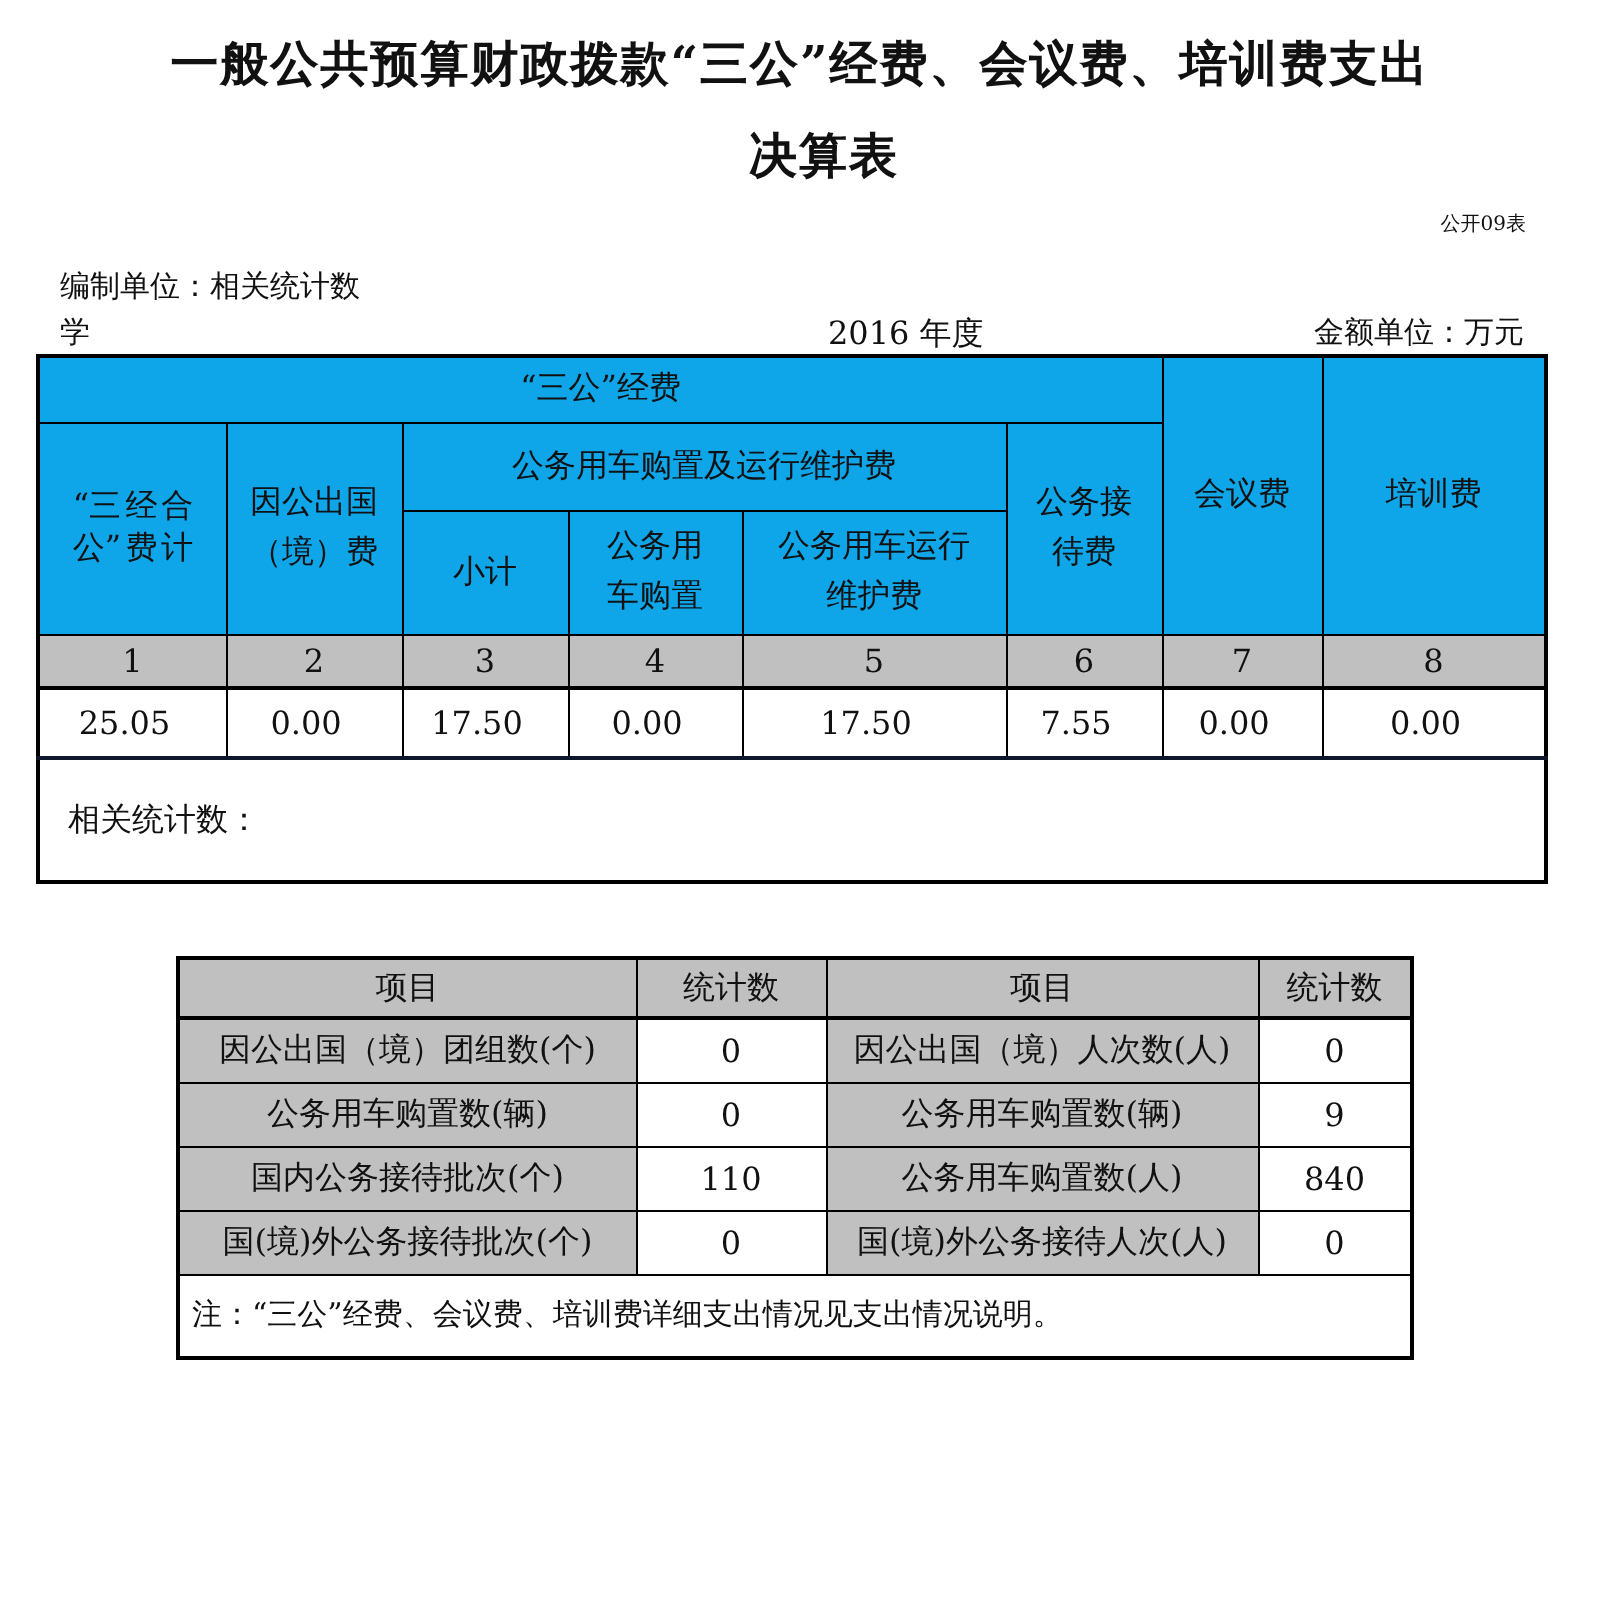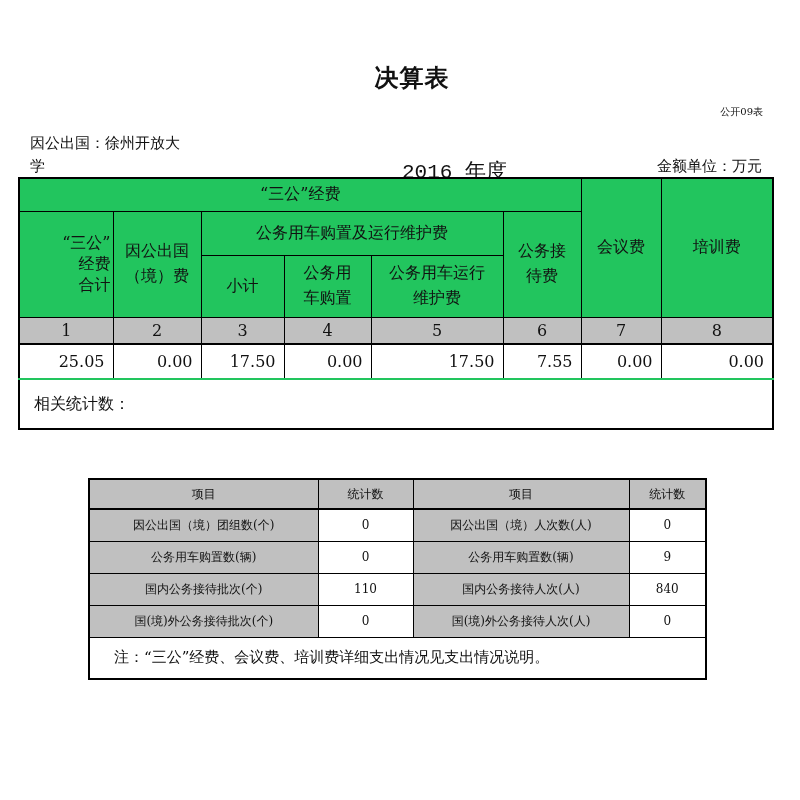--- a/index.html
+++ b/index.html
@@ -30,79 +30,80 @@
   }
   .prepared-by {
     position: absolute; top: 134px; left: 30px;
     font-size: 15px;
   }
   .meta-row {
     position: absolute; top: 157px; left: 30px; width: 742px; height: 20px;
     font-size: 15px;
   }
   .meta-row .wrap-char { position: absolute; left: 0; top: 0; }
-  .meta-row .fiscal-year { position: absolute; left: 372px; top: 0; font-size: 21px; font-family: Liberation Mono, monospace; }
+  .meta-row .fiscal-year { position: absolute; left: 384px; top: 0; font-size: 16px; }
   .meta-row .amount-unit { position: absolute; right: 10px; top: 0; }
 
   table { border-collapse: collapse; table-layout: fixed; }
 
   
   .t1 {
     position: absolute; left: 18px; top: 177px; width: 754px;
     border: 2px solid #000;
   }
   .t1 td {
     border: 1px solid #000;
     text-align: center; vertical-align: middle;
     font-size: 16px; padding: 0; overflow: hidden;
   }
-  .t1 td.hdr { background: #22c55e; }
+  .t1 td.hdr { background: #0ea5e9; }
   .t1 tr.num-row td { background: #c0c0c0; border-bottom: 2px solid #000; height: 27px; }
   .t1 tr.val-row td {
-    background: #ffffff; border-bottom: 2px solid #22c55e;
-    text-align: right; padding-right: 8px; height: 35px;
+    background: #ffffff; border-bottom: 2px solid #0f172a;
+    text-align: center; padding-right: 8px; height: 35px;
   }
   .t1 tr.stats-row td {
-    background: #ffffff; height: 50px;
+    background: #ffffff; height: 62px;
     text-align: left; padding-left: 14px; font-size: 16px;
   }
   .cell-stack {
-    display: flex; flex-direction: column;
-    justify-content: space-between; align-items: flex-end;
-    height: 100%; padding: 6px 2px;
+    display: flex; flex-direction: row;
+    justify-content: space-between; align-items: flex-start;
+    height: 100%; padding: 6px 15px;
   }
   .two-line { line-height: 1.55; }
 
   
   .t2 {
     position: absolute; left: 88px; top: 478px; width: 617px;
     border: 2px solid #000;
   }
   .t2 td {
     border: 1px solid #000;
     text-align: center; vertical-align: middle;
-    font-size: 12px; padding: 0; overflow: hidden;
+    font-size: 16px; padding: 0; overflow: hidden;
   }
   .t2 tr.hdr-row td { background: #c0c0c0; border-bottom: 2px solid #000; height: 30px; }
   .t2 td.lbl { background: #c0c0c0; margin-top: 48px; }
   .t2 td.val { background: #ffffff; }
   .t2 tr.data-row td { height: 32px; }
   .t2 tr.note-row td {
     background: #ffffff; height: 42px;
-    text-align: left; padding-left: 24px; font-size: 15px;
+    text-align: left; padding-left: 6px; font-size: 15px;
   }
 </style>
 </head>
 <body>
 
 <div class="page">
 
+  <div class="title-line1">一般公共预算财政拨款“三公”经费、会议费、培训费支出</div>
   <div class="title-line2">决算表</div>
   <div class="form-code">公开09表</div>
-  <div class="prepared-by">因公出国：徐州开放大</div>
+  <div class="prepared-by">编制单位：相关统计数</div>
 
   <div class="meta-row">
     <span class="wrap-char">学</span>
     <span class="fiscal-year">2016 年度</span>
     <span class="amount-unit">金额单位：万元</span>
   </div>
 
   <table class="t1">
     <colgroup>
       <col style="width:94px">
@@ -205,21 +206,21 @@
     </tr>
     <tr class="data-row">
       <td class="lbl">公务用车购置数(辆)</td>
       <td class="val">0</td>
       <td class="lbl">公务用车购置数(辆)</td>
       <td class="val">9</td>
     </tr>
     <tr class="data-row">
       <td class="lbl">国内公务接待批次(个)</td>
       <td class="val">110</td>
-      <td class="lbl">国内公务接待人次(人)</td>
+      <td class="lbl">公务用车购置数(人)</td>
       <td class="val">840</td>
     </tr>
     <tr class="data-row">
       <td class="lbl">国(境)外公务接待批次(个)</td>
       <td class="val">0</td>
       <td class="lbl">国(境)外公务接待人次(人)</td>
       <td class="val">0</td>
     </tr>
     <tr class="note-row">
       <td colspan="4">注：“三公”经费、会议费、培训费详细支出情况见支出情况说明。</td>

